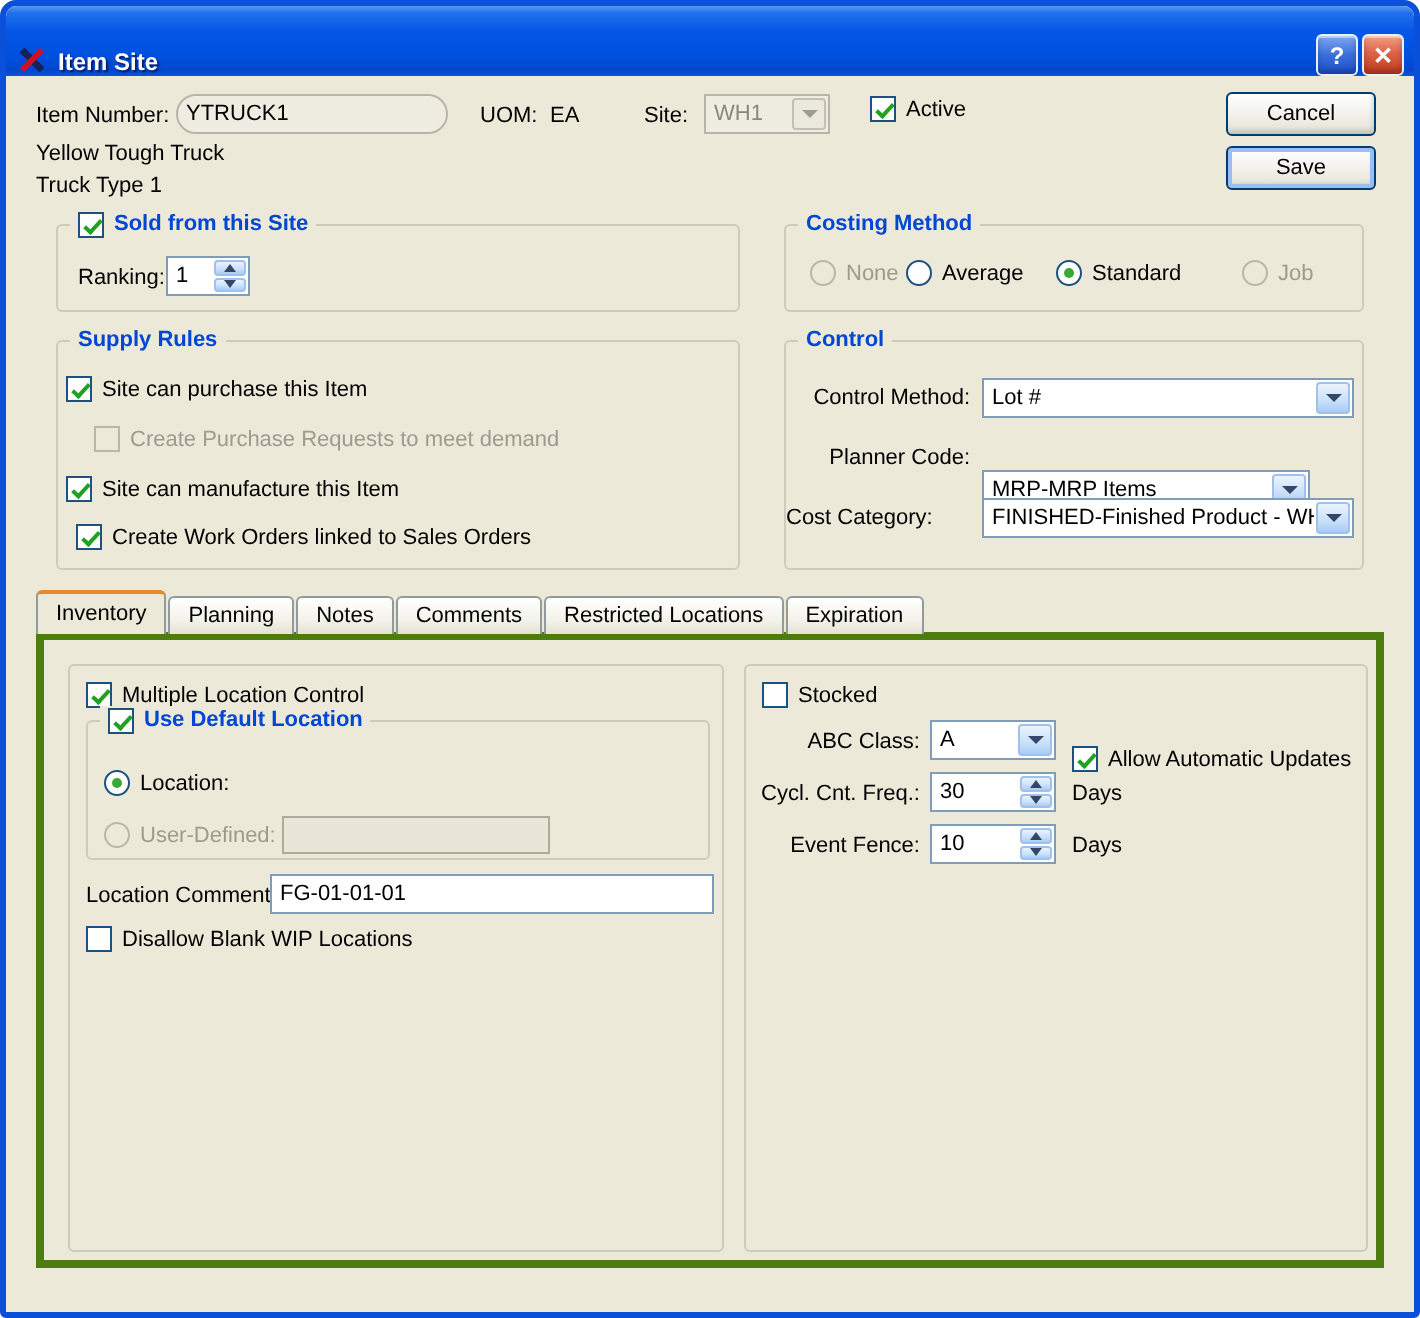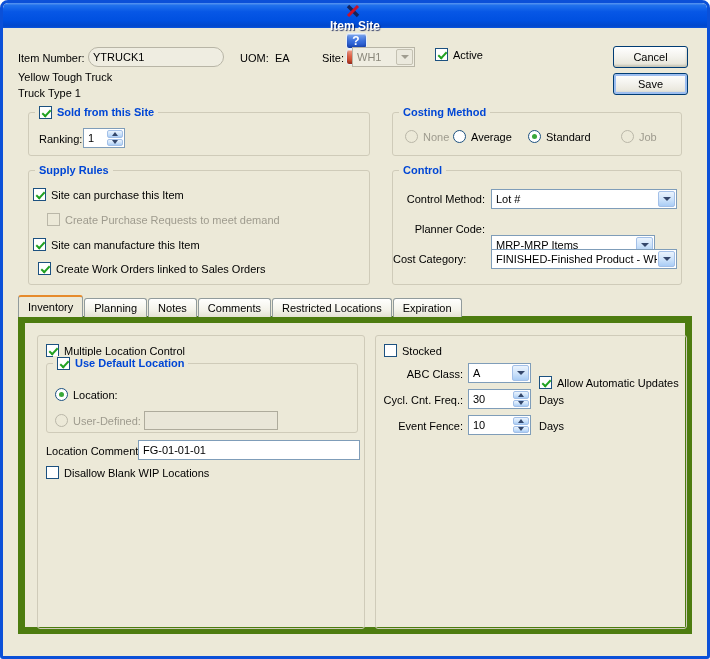--- a/index.html
+++ b/index.html
@@ -3,23 +3,23 @@
 <meta charset="utf-8">
 <style>
   * { margin:0; padding:0; box-sizing:border-box; }
   html,body { width:710px; height:659px; }
   body { font-family:"Liberation Sans", sans-serif; font-size:11px; color:#000; background:#fff; }
 
   .window { position:relative; width:710px; height:659px; background:#ECE9D8;
             border:3px solid #0B50D8; border-radius:8px 8px 3px 3px; overflow:hidden; }
 
   
-  .titlebar { position:absolute; left:0; top:0; right:0; height:25px;
+  .titlebar { position:absolute; left:0; top:0; right:0; height:35px;
     background:linear-gradient(180deg,#5A96F0 0%,#2071EC 10%,#0757E6 35%,#0050E0 70%,#0147CC 92%,#0A55DD 100%);
-    display:flex; align-items:center; padding:0 5px; border-radius:5px 5px 0 0;flex-direction:column; }
+    display:flex; align-items:flex-end; padding:0 5px; border-radius:5px 5px 0 0; }
   .appicon { width:16px; height:16px; margin-right:5px; flex:none; }
   .appicon svg { width:16px; height:16px; }
   .title { flex:1; color:#fff; font-weight:bold; font-size:12px; text-shadow:1px 1px 1px rgba(5,20,80,.85); }
   .tb-btn { width:21px; height:21px; margin-left:2px; border-radius:3px; border:1px solid #E8F0FB;
     display:flex; align-items:center; justify-content:center; color:#fff; font-weight:bold; font-size:12px;
     box-shadow:inset 0 1px 0 rgba(255,255,255,.45), inset 0 -2px 3px rgba(0,0,40,.25); }
   .tb-btn.help { background:linear-gradient(180deg,#7FA8EF,#3A6FDC 50%,#1E50C8); }
   .tb-btn.close { background:linear-gradient(180deg,#F0A088,#DE6248 45%,#C23A1A); }
 
   
@@ -68,21 +68,21 @@
   .gbox > .cap { position:absolute; top:-8px; left:6px; background:#ECE9D8; padding:0 4px;
     color:#0046D5; font-weight:bold; display:flex; align-items:center; gap:5px; line-height:14px; }
 
   
   .tabs { position:absolute; left:15px; top:292px; height:22px; display:flex; align-items:flex-end; z-index:3; }
   .tab { height:19px; padding:0 9px; display:flex; align-items:center; margin-right:1px;
     border:1px solid #919B9C; border-bottom:none; border-radius:3px 3px 0 0;
     background:linear-gradient(180deg,#FFFFFE,#F4F3EA 60%,#E4E2D2); }
   .tab.on { height:22px; background:#ECE9D8; border-top:2px solid #E68B2C; z-index:4; }
   .pane { position:absolute; left:15px; top:313px; width:674px; height:318px;
-    border:7px solid #4d7c0f; background:#ECE9D8; z-index:2; }
+    border:4px solid #4d7c0f; background:#ECE9D8; z-index:2; }
 </style>
 </head>
 <body>
 
 <div class="window">
 
   <div class="titlebar">
     <span class="appicon">
       <svg viewBox="0 0 16 16">
           <path d="M3 3 L13 13" stroke="#16235A" stroke-width="3.4"></path>

